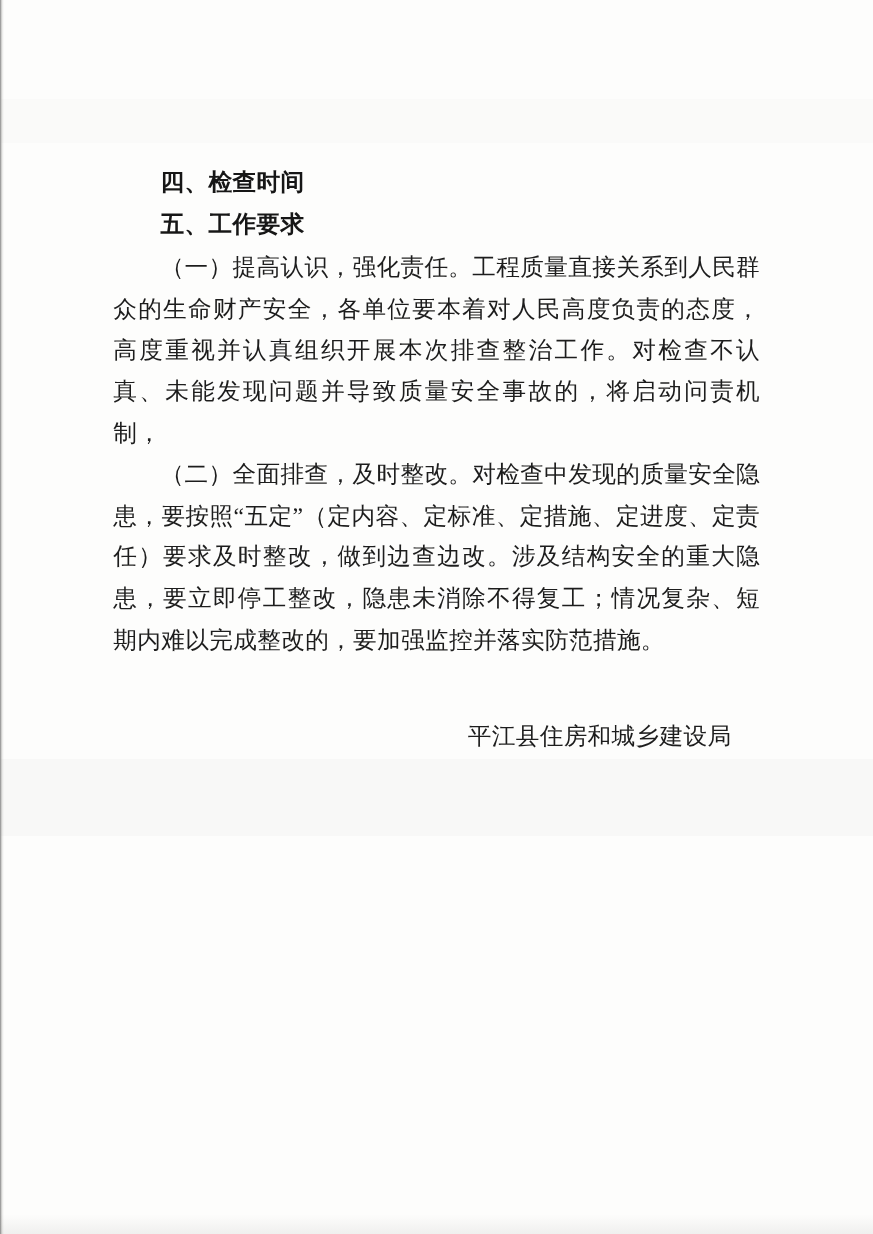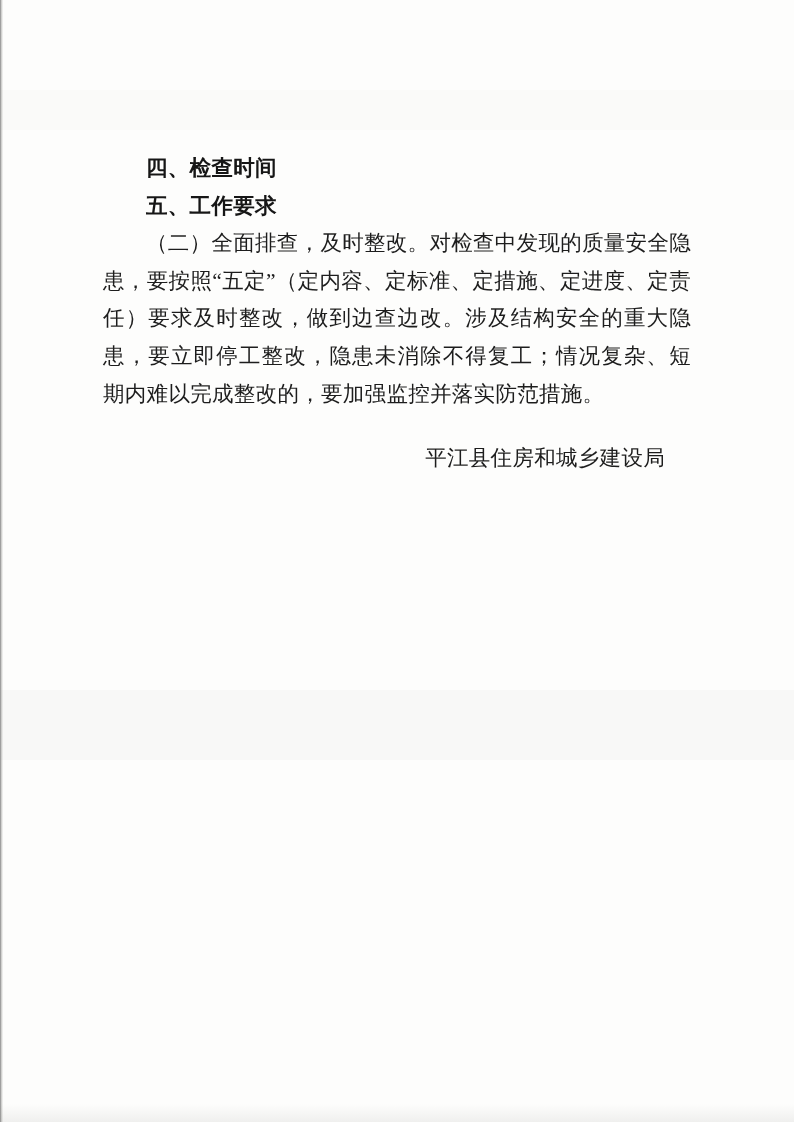--- a/index.html
+++ b/index.html
@@ -56,27 +56,26 @@
   }
   .content p {
     margin: 0;
     text-indent: 2em;
     text-align: justify;
     text-align-last: left;
   }
   .heading {
     font-weight: bold;
     color: #161616;
-    font-family: Liberation Serif, serif;
+    font-family: Liberation Mono, monospace;
   }
   .signature-wrap {
-    margin-top: 28px;
+    margin-top: 50px;
     text-align: right;
     padding-right: 26px;
-    font-family: Liberation Mono, monospace;
   }
   .signature-inner {
     display: inline-block;
     text-align: center;
   }
   .signature-inner div {
     line-height: 37.6px;
   }
 </style>
 </head>
@@ -86,20 +85,21 @@
   <div class="scan-edge"></div>
   <div class="scan-band-b"></div>
   <div class="scan-band-a"></div>
 
   <div class="content">
     <p class="heading">四、检查时间</p>
 
 
     <p class="heading">五、工作要求</p>
 
+    <p class="para">（一）提高认识，强化责任。工程质量直接关系到人民群众的生命财产安全，各单位要本着对人民高度负责的态度，高度重视并认真组织开展本次排查整治工作。对检查不认真、未能发现问题并导致质量安全事故的，将启动问责机制，</p>
 
     <p class="para">（二）全面排查，及时整改。对检查中发现的质量安全隐患，要按照“五定”（定内容、定标准、定措施、定进度、定责任）要求及时整改，做到边查边改。涉及结构安全的重大隐患，要立即停工整改，隐患未消除不得复工；情况复杂、短期内难以完成整改的，要加强监控并落实防范措施。</p>
 
 
 
     <div class="signature-wrap">
       <div class="signature-inner">
         <div>平江县住房和城乡建设局</div>
       </div>
     </div>

